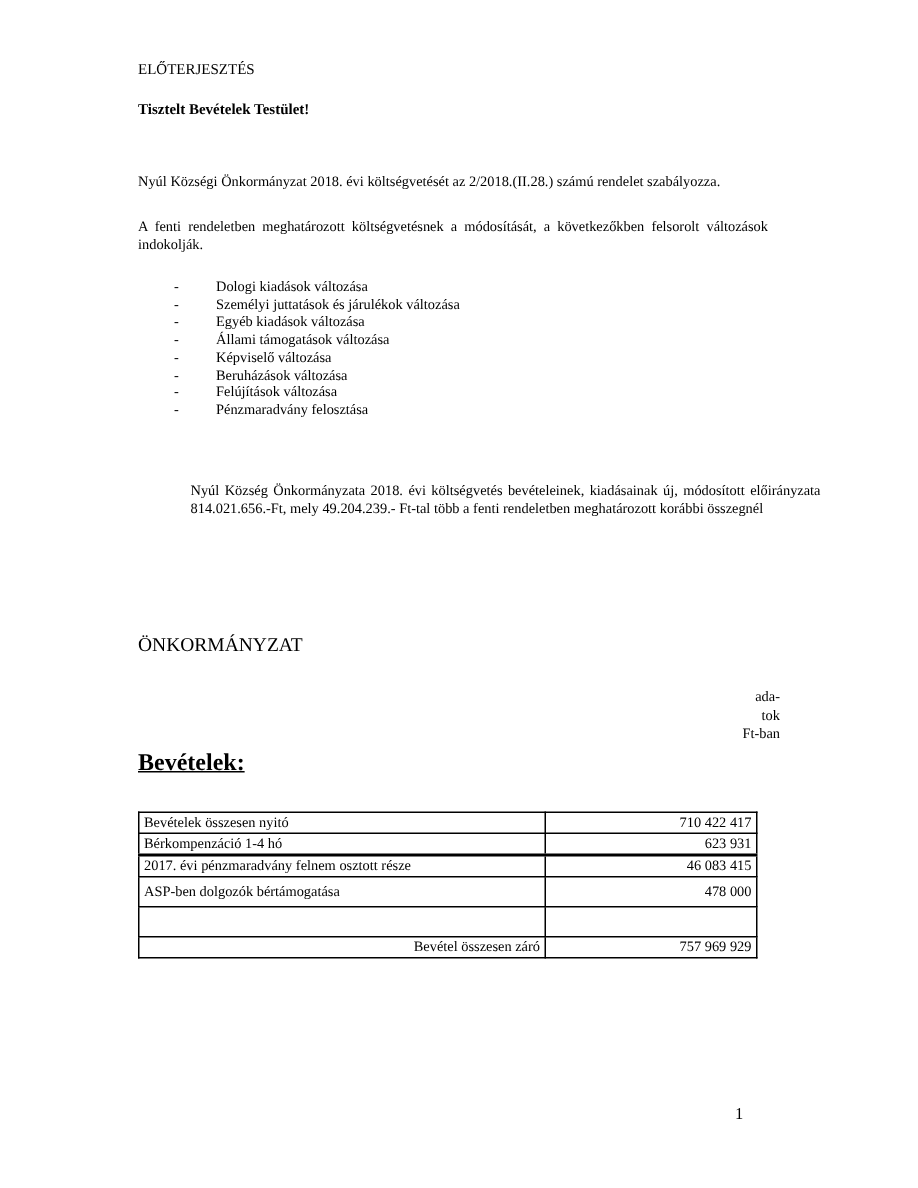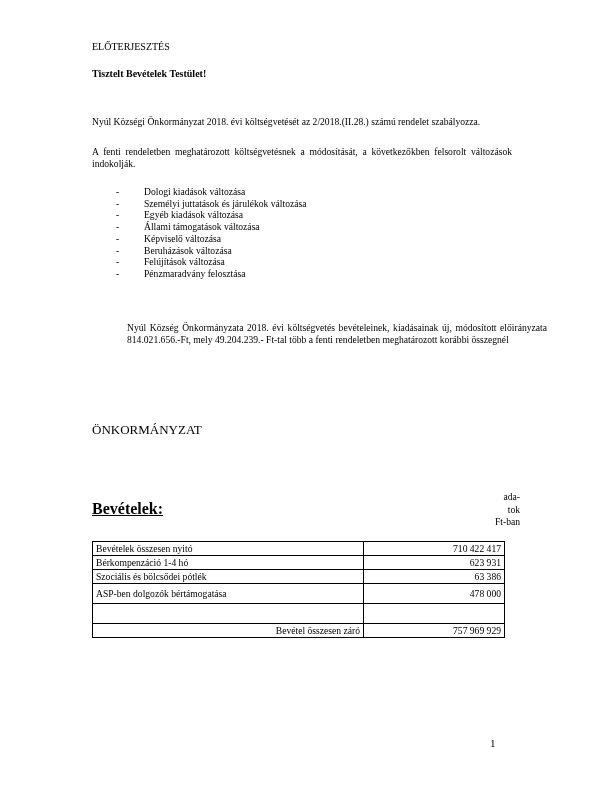--- a/index.html
+++ b/index.html
@@ -10,21 +10,21 @@
   .just { text-align:justify; text-align-last:left; }
   .header { left:92px; top:41px; font-size:10px; font-weight:normal; }
   .greet { left:92px; top:68px; font-size:10px; font-weight:bold; }
   .p1 { left:92px; top:116px; width:420px; }
   .p2 { left:92px; top:146px; width:420px; }
   ul.list { list-style:none; margin:0; padding:0; left:116px; top:186px; }
   ul.list li { font-size:9.6px; line-height:11.7px; display:flex; }
   ul.list li .dash { width:28px; }
   .p3 { left:87px; top:322px; width:420px;margin-left:40px; }
   .onk { left:92px; top:422px; font-size:13px; font-weight:normal; }
-  .unit { right:92px; top:459px; font-size:9.6px; line-height:12.5px; text-align:right;margin-top:32px; }
+  .unit { right:92px; top:459px; font-size:9.6px; line-height:12.5px; text-align:right; }
   .bev { left:92px; top:500px; font-size:16px; font-weight:bold; text-decoration:underline; }
   table.rev { position:absolute; left:92px; top:541px; width:413px; border-collapse:collapse; }
   table.rev td { border:1px solid #000; font-size:9.6px; padding:0 3px; height:13px; line-height:13px; }
   table.rev td.val { text-align:right; width:134px; }
   table.rev tr.tall td { height:19px; }
   table.rev tr.thick-top td { border-top:2px solid #000; }
   table.rev tr.total td { border-top:1px solid #fca5a5;text-align:right; }
   .pagenum { left:490px; top:737px; font-size:11px; }
 </style>
 </head>
@@ -86,23 +86,23 @@
 <table class="rev">
   <tbody>
       <tr>
     <td>Bevételek összesen nyitó</td>
     <td class="val">710 422 417</td>
   </tr>
   <tr>
     <td>Bérkompenzáció 1-4 hó</td>
     <td class="val">623 931</td>
   </tr>
-  <tr>
-    <td>Szociális és bölcsődei pótlék</td>
-    <td class="val">63 386</td>
+  <tr class="thick-top">
+    <td>2017. évi pénzmaradvány felnem osztott része</td>
+    <td class="val">46 083 415</td>
   </tr>
   <tr class="tall">
     <td>ASP-ben dolgozók bértámogatása</td>
     <td class="val">478 000</td>
   </tr>
   <tr class="tall">
     <td></td>
     <td class="val"></td>
   </tr>
   <tr class="total">

